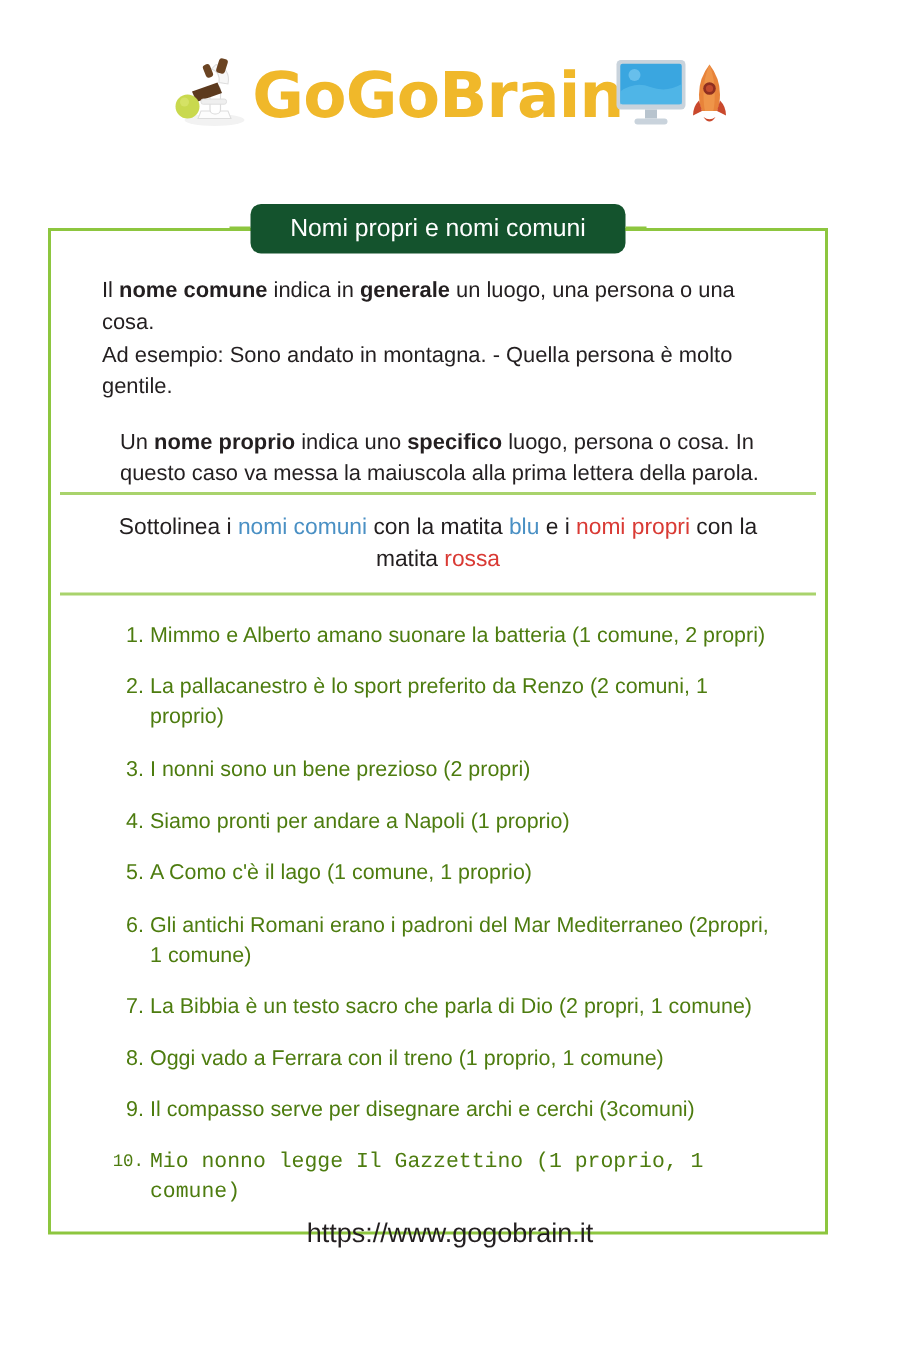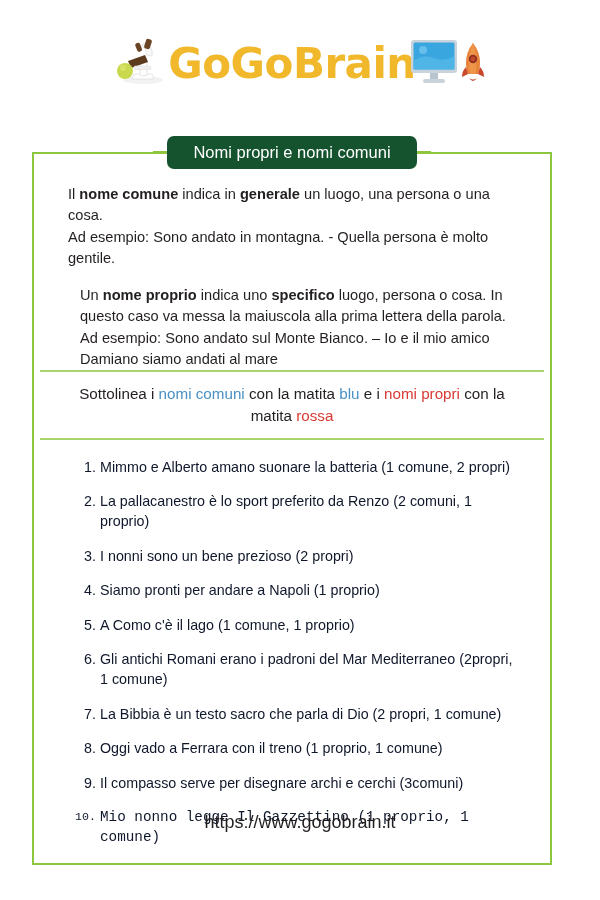--- a/index.html
+++ b/index.html
@@ -130,21 +130,21 @@
     list-style: none;
     counter-reset: exnum;
   }
   ol.ex-list li {
     position: relative;
     counter-increment: exnum;
     font-size: 14.3px;
     line-height: 1.4;
     padding-left: 32px;
     margin-bottom: 14.5px;
-    color: #0f172a;
+    color: #4d7c0f;
   }
   ol.ex-list li:last-child { margin-bottom: 0; font-family: Liberation Mono, monospace; }
   ol.ex-list li::before {
     content: counter(exnum) ".";
     position: absolute;
     left: 6px;
     top: 0;
     width: 22px;
     text-align: right;
     font-size: 14.3px;
@@ -225,21 +225,20 @@
       <span class="title-stub"></span>
     </div>
 
     <div class="section section-theory">
       <p class="theory">
         <span>Il </span><b>nome comune</b><span> indica in </span><b>generale</b><span> un luogo, una persona o una cosa.</span><br>
         <span>Ad esempio: Sono andato in montagna. - Quella persona è molto gentile.</span>
       </p>
       <p class="theory second">
         <span>Un </span><b>nome proprio</b><span> indica uno </span><b>specifico</b><span> luogo, persona o cosa. In questo caso va messa la maiuscola alla prima lettera della parola.</span><br>
-        <span>Ad esempio: Sono andato sul Monte Bianco. – Io e il mio amico Damiano siamo andati al mare</span>
       </p>
     </div>
 
     <div class="divider"></div>
 
     <div class="section section-instruction">
       <p class="instruction">
         <span>Sottolinea i </span><span class="c-blue">nomi comuni</span><span> con la matita </span><span class="c-blue">blu</span><span> e i </span><span class="c-red">nomi propri</span><span> con la matita </span><span class="c-red">rossa</span>
       </p>
     </div>

